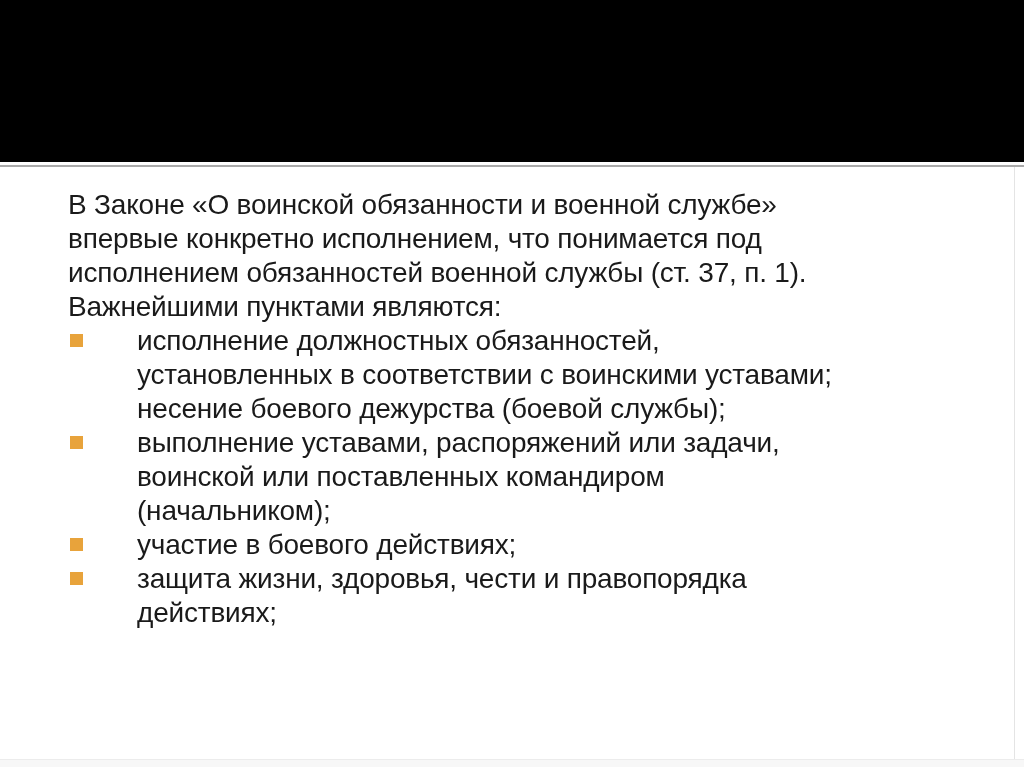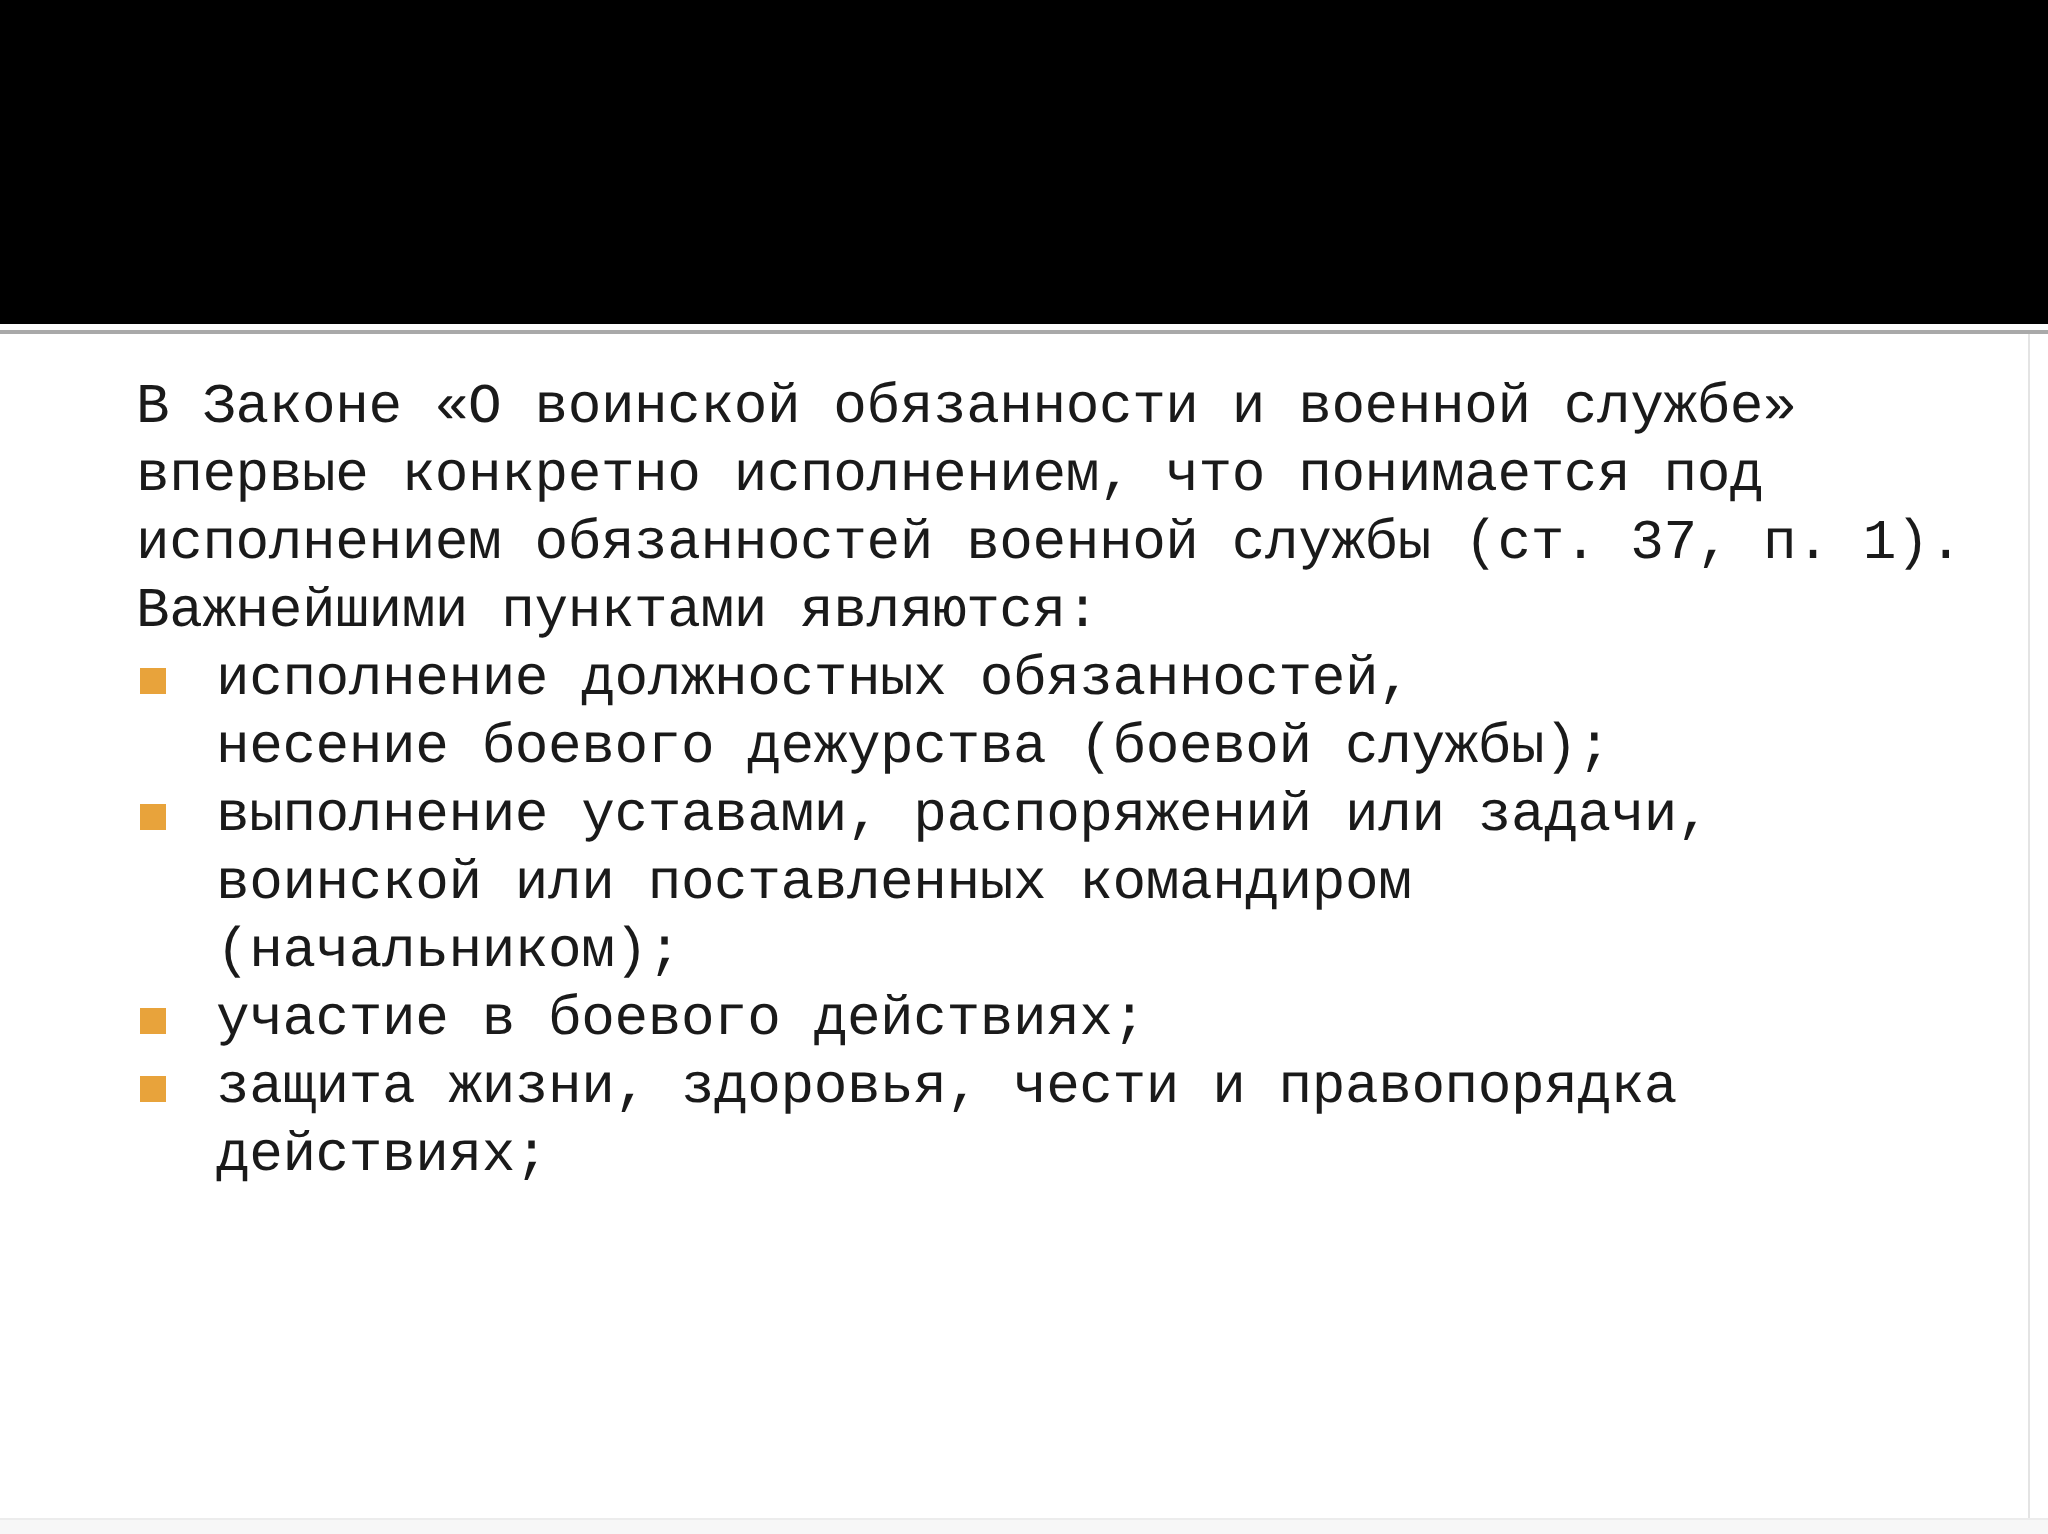--- a/index.html
+++ b/index.html
@@ -27,21 +27,20 @@
   .sep-line {
     height: 2px;
     background: #a9a9a9;
   }
   .content {
     padding: 21px 48px 0 68px;
     color: #1a1a1a;
     font-size: 28px;
     line-height: 34px;
     letter-spacing: -0.2px;
-    font-family: Liberation Mono, monospace;
   }
   .intro-line {
     white-space: nowrap;
   }
   .bullet-item {
     display: flex;
     align-items: flex-start;
   }
   .bullet-marker {
     flex: 0 0 13px;
@@ -49,20 +48,21 @@
     height: 13px;
     margin-top: 10px;
     margin-left: 2px;
     background: #E8A33B;
   }
   .bullet-lines {
     margin-left: 25px;
   }
   .bullet-line {
     white-space: nowrap;
+    margin-left: 29px;
   }
   .right-edge {
     position: absolute;
     top: 167px;
     right: 9px;
     bottom: 0;
     width: 1px;
     background: #e4e4e4;
   }
   .bottom-edge {
@@ -92,20 +92,21 @@
       <div class="intro-line">исполнением обязанностей военной службы (ст. 37, п. 1).</div>
       <div class="intro-line">Важнейшими пунктами являются:</div>
     </div>
 
     <div class="bullet-list">
 
       <div class="bullet-item">
         <div class="bullet-marker"></div>
         <div class="bullet-lines">
           <div class="bullet-line">исполнение должностных обязанностей,</div>
+          <div class="bullet-line">установленных в соответствии с воинскими уставами;</div>
           <div class="bullet-line">несение боевого дежурства (боевой службы);</div>
         </div>
       </div>
 
       <div class="bullet-item">
         <div class="bullet-marker"></div>
         <div class="bullet-lines">
           <div class="bullet-line">выполнение уставами, распоряжений или задачи,</div>
           <div class="bullet-line">воинской или поставленных командиром</div>
           <div class="bullet-line">(начальником);</div>

